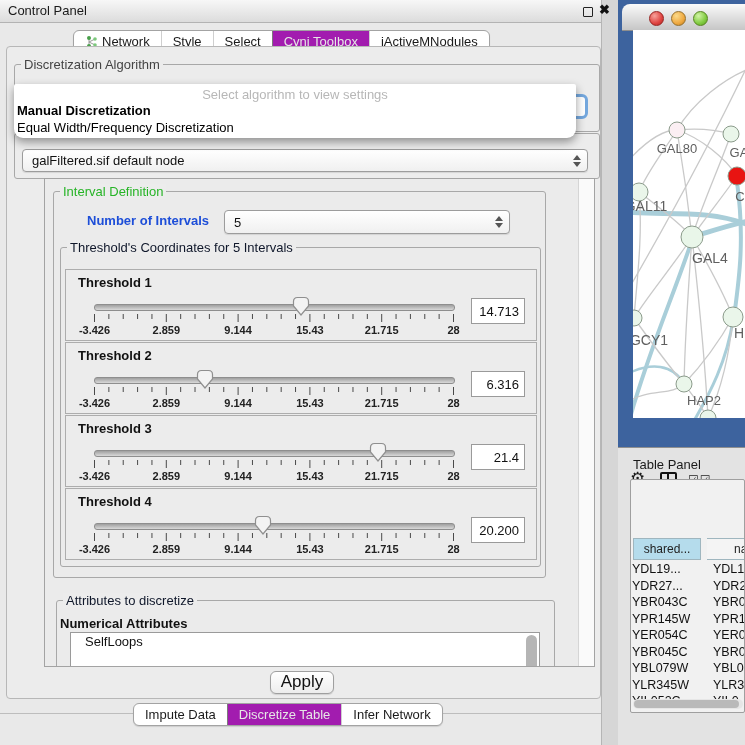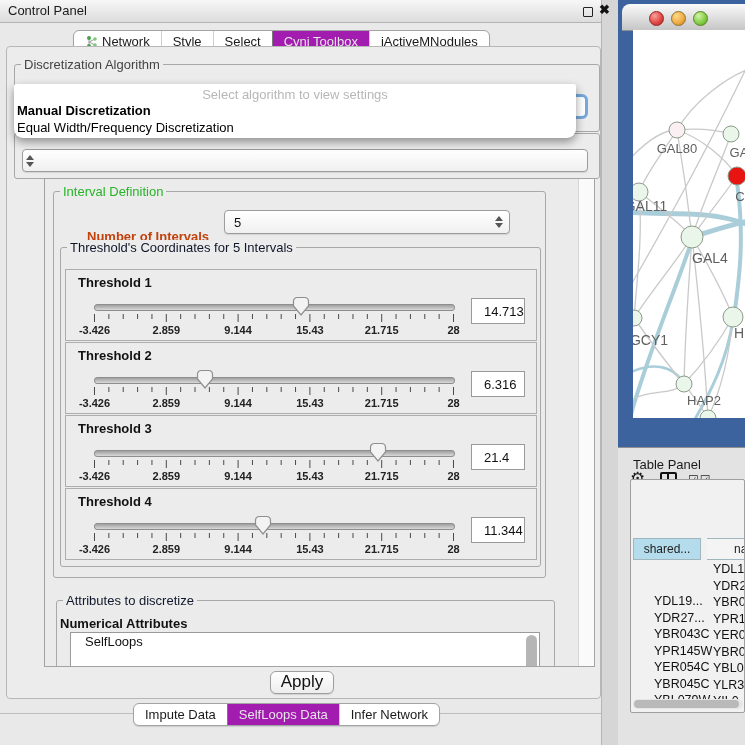--- a/index.html
+++ b/index.html
@@ -40,31 +40,31 @@
   .stepper{width:14px;display:flex;flex-direction:column;align-items:center;justify-content:center;gap:2px;margin-right:3px;}
   .stepper i{width:0;height:0;border-left:4px solid transparent;border-right:4px solid transparent;display:block;}
   .stepper .up{border-bottom:5px solid #555;}
   .stepper .dn{border-top:5px solid #555;}
   #combo-tabledata{left:22px;top:149px;width:566px;height:23px;}
   
   #scrollpane{left:44px;top:178px;width:551px;height:489px;border:1px solid #a3a3a3;background:#ebebeb;
               box-sizing:border-box;overflow:hidden;}
   #vscroll-track{left:533px;top:0;width:16px;height:487px;background:#fafafa;border-left:1px solid #d5d5d5;}
   #grp-interval{left:8px;top:12px;width:491px;height:385px;}
-  #noi-label{left:33px;top:37px;font-size:13px;font-weight:bold;color:#c2410c;}
+  #noi-label{left:33px;top:21px;font-size:13px;font-weight:bold;color:#1d4ed8;}
   #combo-noi{left:170px;top:18px;width:286px;height:24px;}
   #grp-thresholds{left:6px;top:55px;width:479px;height:318px;}
   .thr-box{position:absolute;left:4px;width:470px;height:70px;background:#ececec;border:1px solid #adadad;}
   .thr-label{position:absolute;left:12px;top:5px;font-size:13px;font-weight:bold;color:#111;}
   .thr-track{position:absolute;left:28px;top:34px;width:359px;height:5px;border-radius:3px;
              background:linear-gradient(#9f9f9f,#d9d9d9);border:1px solid #8e8e8e;}
   .thr-thumb{position:absolute;top:26px;width:18px;height:22px;}
   .thr-ticks{position:absolute;left:0;top:43px;}
   .thr-value{position:absolute;left:405px;top:28px;width:54px;height:26px;background:#fff;border:1px solid #9a9a9a;
-             font-size:13px;color:#111;line-height:26px;padding-right:5px;box-sizing:border-box;padding-left:12px;}
+             font-size:13px;color:#111;text-align:right;line-height:26px;padding-right:5px;box-sizing:border-box;}
   #grp-attrs{left:2px;top:408px;width:497px;height:110px;}
   #attr-list-label{left:6px;top:424px;font-size:13px;font-weight:bold;color:#111;}
   #attr-list{left:16px;top:440px;width:470px;height:47px;background:#fff;border:1px solid #9a9a9a;overflow:hidden;box-sizing:border-box;}
   .attr-item{font-size:13px;color:#111;padding:1px 0 1px 14px;white-space:nowrap;}
   #attr-vscroll{position:absolute;right:2px;top:2px;width:11px;height:60px;background:#b5b5b5;border-radius:6px;}
   #apply-btn{left:270px;top:671px;width:62px;height:21px;background:linear-gradient(#ffffff,#ededed);
              border:1px solid #9f9f9f;border-radius:6px;font-size:17px;color:#111;text-align:center;line-height:20px;
              box-shadow:0 1px 1px rgba(0,0,0,.12);}
   
   #algo-popup{left:14px;top:84px;width:562px;height:54px;background:#fff;border-radius:2px 2px 9px 9px;
@@ -89,21 +89,21 @@
             border-radius:2px;overflow:hidden;box-sizing:border-box;}
   #tp-gear{left:12px;top:22px;font-size:17px;color:#1a1a1a;line-height:17px;}
   #tp-split{left:42px;top:24px;width:13px;height:14px;border:2px solid #111;border-radius:2px;}
   #tp-split i{position:absolute;left:5px;top:0;width:2px;height:14px;background:#111;display:block;}
   #tp-checks{left:70px;top:25px;font-size:12px;color:#222;letter-spacing:1px;}
   .tp-hdr{position:absolute;top:58px;height:22px;border:1px solid #9fb6bf;box-sizing:border-box;
           font-size:12px;color:#222;line-height:20px;}
   #tp-hdr1{left:2px;width:68px;background:#b5dcec;text-align:center;}
   #tp-hdr2{left:76px;width:60px;background:#f4f4f4;border-left:none;padding-left:27px;}
   .tp-row{position:absolute;left:0;width:140px;height:17px;font-size:12.5px;color:#111;}
-  .tp-row .c1{position:absolute;left:23px;margin-top:32px;}
+  .tp-row .c1{position:absolute;left:1px;}
   .tp-row .c2{position:absolute;left:82px;}
   #tp-hscroll{left:2px;top:219px;width:110px;height:10px;background:#e6e6e6;border-radius:5px;}
   #tp-hthumb{position:absolute;left:1px;top:1px;width:105px;height:8px;background:#b9b9b9;border-radius:4px;}
   svg text{font-family:"Liberation Sans",sans-serif;}
 </style>
 </head>
 <body>
 
 <div class="abs" id="control-panel">
   <div class="abs" id="cp-titlebar" style="width:601px;">
@@ -141,20 +141,21 @@
 
   <div class="abs grp" id="grp-algo">
     <span class="grp-label">Discretization Algorithm</span>
   </div>
   <div class="abs" id="combo-hidden"></div>
 
   <div class="abs grp" id="grp-tabledata">
     <span class="grp-label">Table Data</span>
   </div>
   <div class="abs combo" id="combo-tabledata">
+    <span class="val">galFiltered.sif default node</span>
     <span class="stepper">
         <i class="up"></i>
         <i class="dn"></i>
       </span>
   </div>
 
   <div class="abs" id="scrollpane">
     <div class="abs grp" id="grp-interval">
       <span class="grp-label green">Interval Definition</span>
       <div class="abs" id="noi-label">Number of Intervals</div>
@@ -327,21 +328,21 @@
                 <text x="28.5" y="21" font-size="11" font-weight="bold" fill="#222" text-anchor="middle">-3.426</text>
                 <text x="100.3" y="21" font-size="11" font-weight="bold" fill="#222" text-anchor="middle">2.859</text>
                 <text x="172.1" y="21" font-size="11" font-weight="bold" fill="#222" text-anchor="middle">9.144</text>
                 <text x="243.9" y="21" font-size="11" font-weight="bold" fill="#222" text-anchor="middle">15.43</text>
                 <text x="315.7" y="21" font-size="11" font-weight="bold" fill="#222" text-anchor="middle">21.715</text>
                 <text x="387.5" y="21" font-size="11" font-weight="bold" fill="#222" text-anchor="middle">28</text>
               </svg>
               <svg class="thr-thumb" width="18" height="22" style="left: 187.727px;">
                 <path d="M5.5,1.5 h7 q4,0 4,4 v4.5 l-7.5,9 l-7.5,-9 v-4.5 q0,-4 4,-4 z" fill="#f3f3f3" stroke="#8f8f8f" stroke-width="1.2"></path>
               </svg>
-              <div class="thr-value">11.344</div>
+              <div class="thr-value">20.200</div>
             </div>
           </div>
       </div>
       <div class="abs grp" id="grp-attrs">
         <span class="grp-label blue">Attributes to discretize</span>
       </div>
       <div class="abs" id="attr-list-label">Numerical Attributes</div>
       <div class="abs" id="attr-list">
         <div id="attr-items">
             <div class="attr-item">SelfLoops</div>
@@ -354,21 +355,21 @@
     </div>
   </div>
 
   <div class="abs" id="apply-btn">Apply</div>
   <div class="abs" id="bottom-tab-line"></div>
   <div class="abs seg" id="bottom-tabs">
       <span class="tab">
         <span>Impute Data</span>
       </span>
       <span class="tab sel">
-        <span>SelfLoops Data</span>
+        <span>Discretize Table</span>
       </span>
       <span class="tab">
         <span>Infer Network</span>
       </span>
     </div>
 
   <div class="abs" id="algo-popup">
     <div class="abs" id="algo-hint">Select algorithm to view settings</div>
     <div class="algo-item" id="algo-item0">Manual Discretization</div>
     <div class="algo-item" id="algo-item1">Equal Width/Frequency Discretization</div>

